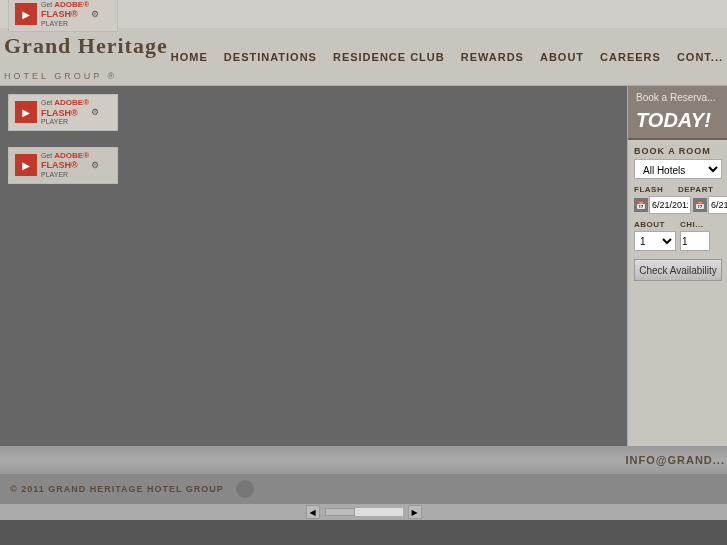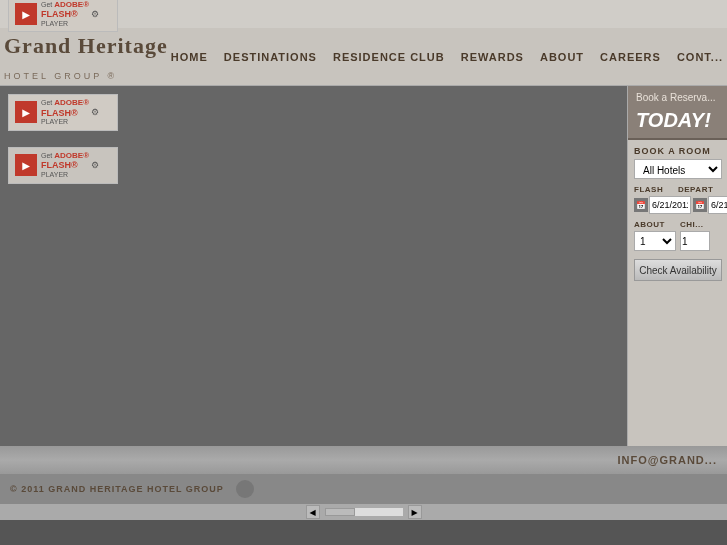--- a/index.html
+++ b/index.html
@@ -238,21 +238,21 @@
       justify-content: center;
     }
 
     
     #info-bar {
       background: linear-gradient(to bottom, #999, #aaa, #999);
       height: 28px;
       display: flex;
       align-items: center;
       justify-content: flex-end;
-      padding-right: 10px;
+      padding-right: 2px;
     }
     #info-email {
       font-size: 11px;
       font-weight: bold;
       color: #5a4a3a;
       letter-spacing: 1px;
       text-transform: uppercase;
     }
 
     

